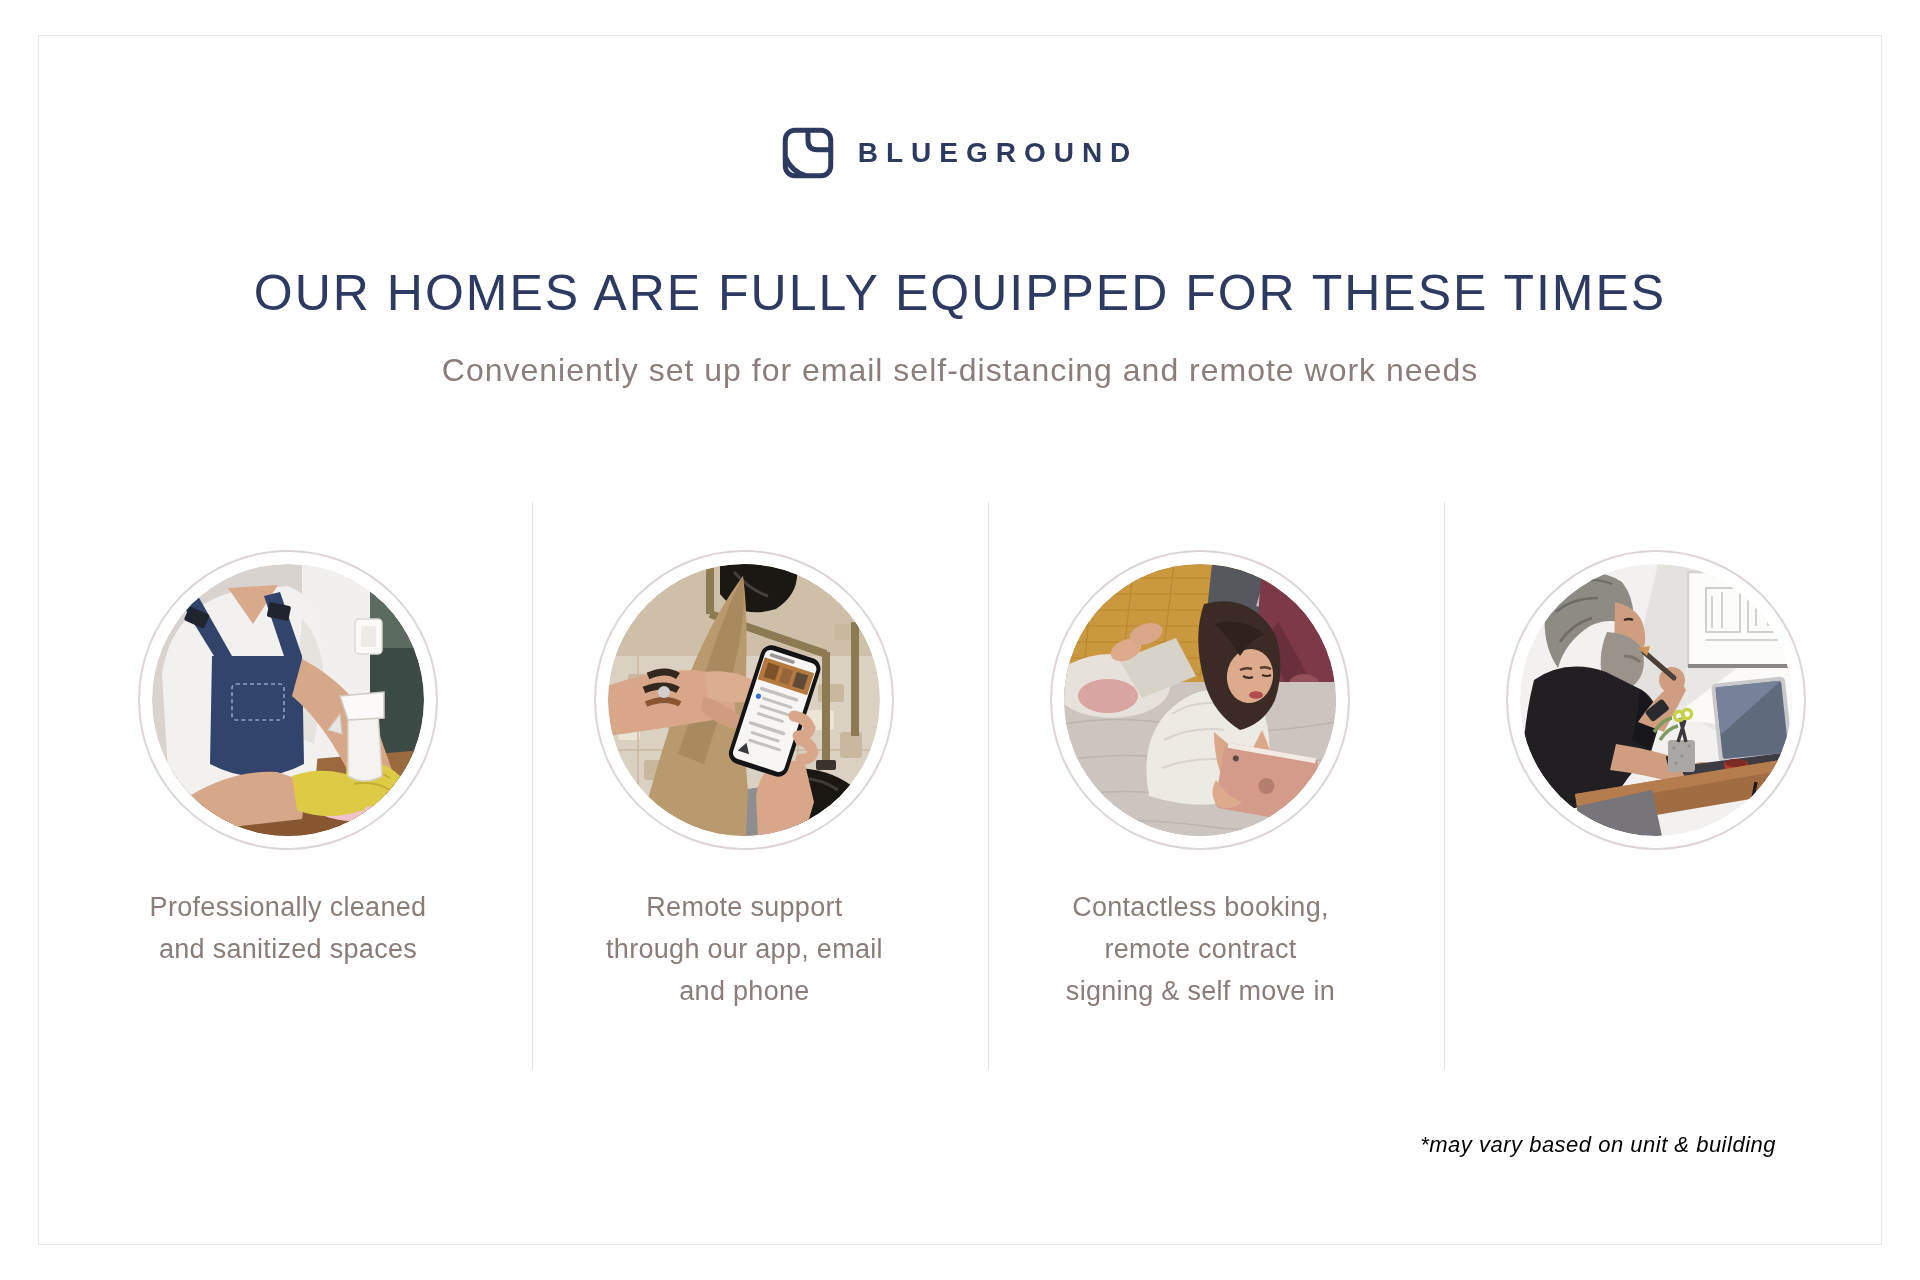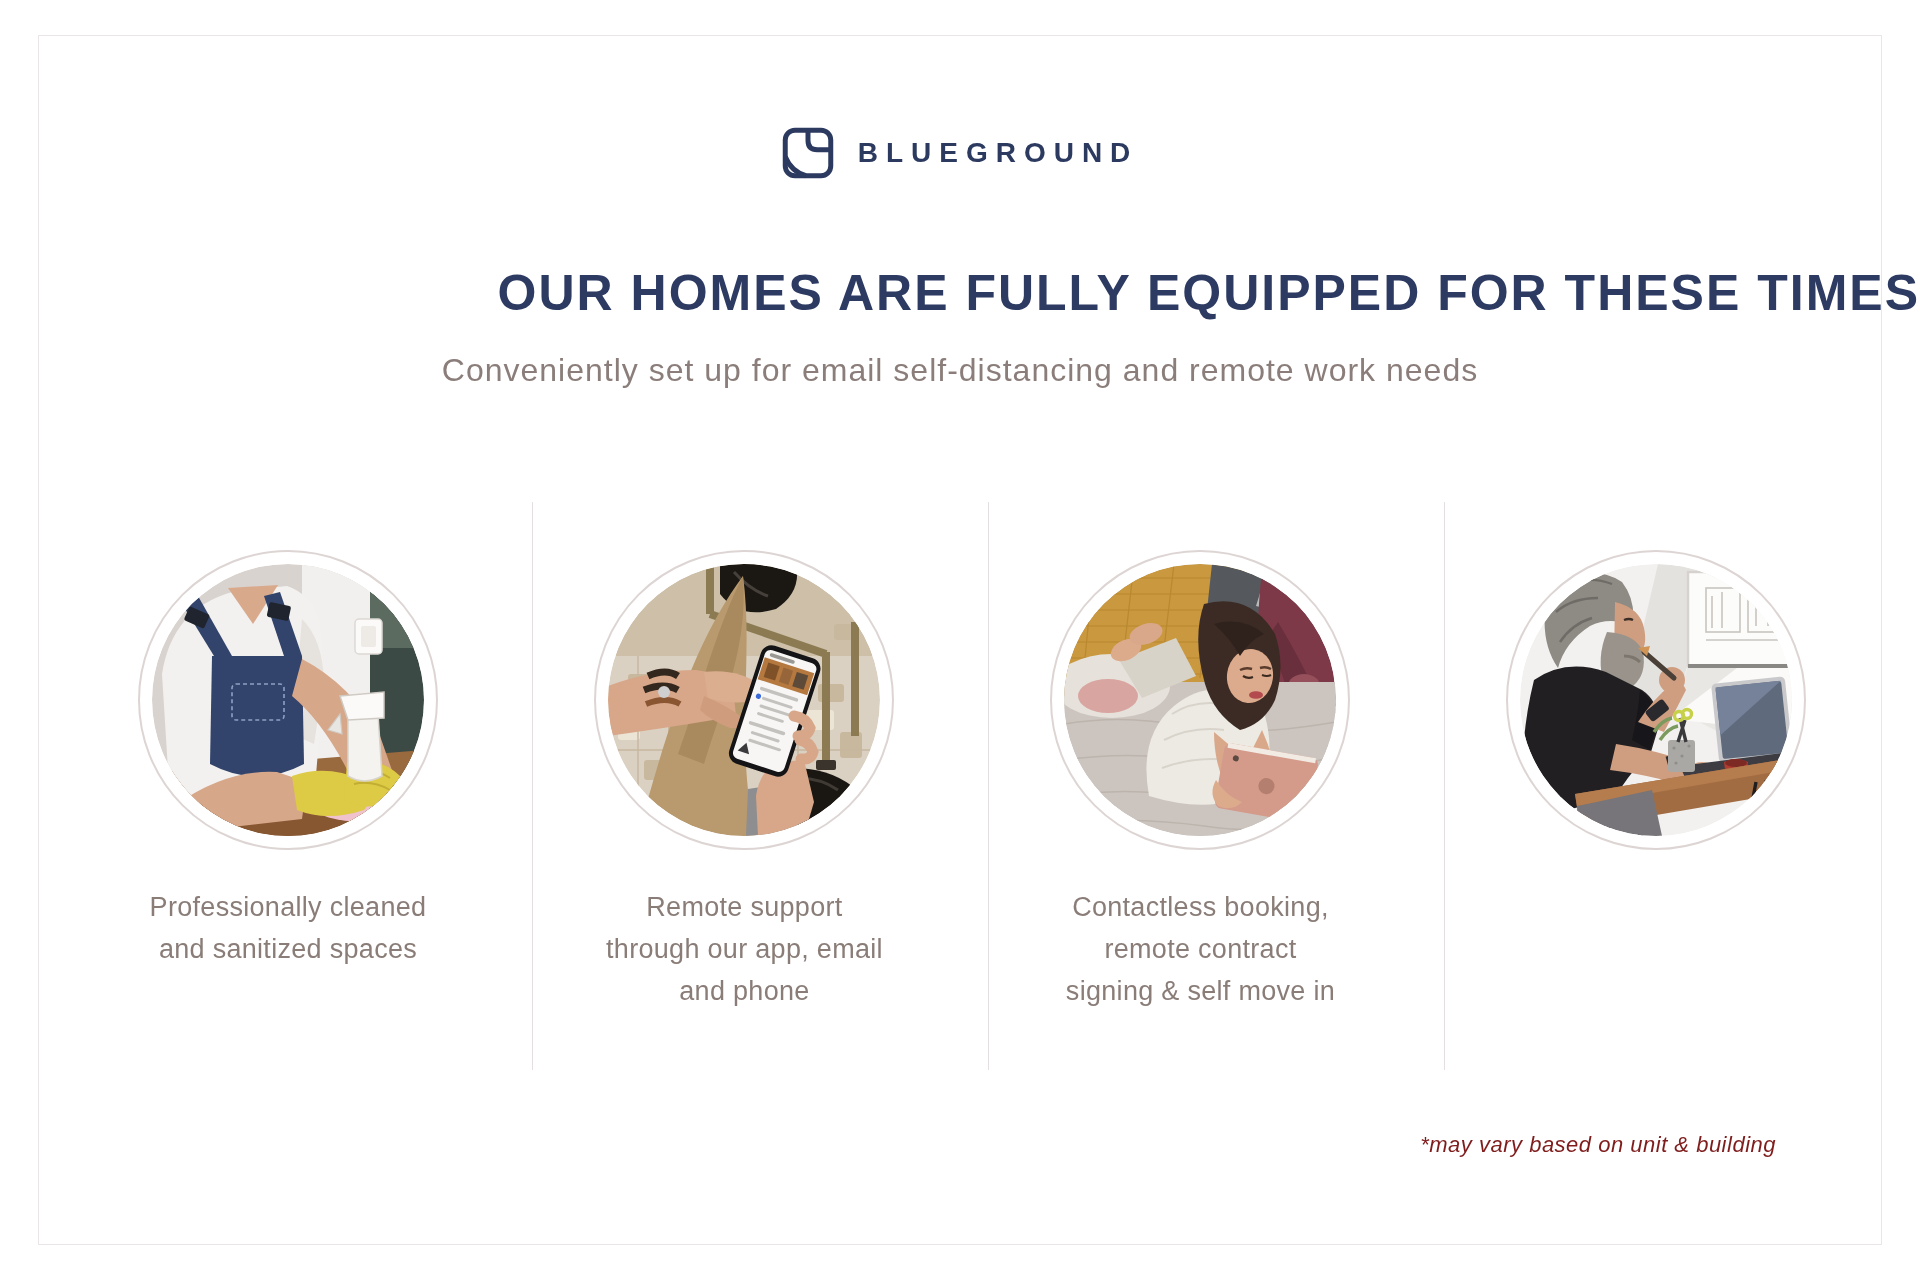--- a/index.html
+++ b/index.html
@@ -17,21 +17,21 @@
     position:absolute; left:0; top:127px; width:100%;
     display:flex; align-items:center; justify-content:center; gap:24px;
   }
   .logo-mark { width:52px; height:52px; display:block; }
   .wordmark {
     font-size:28px; font-weight:bold; letter-spacing:8px;
     color:#2c3a60; line-height:52px;
   }
   .hero-title {
     position:absolute; left:0; top:264px; width:100%;
-    text-align:right; font-size:50px; font-weight:700;
+    text-align:center; font-size:50px; font-weight:400;
     letter-spacing:2px; color:#2d3b63; white-space:nowrap;
   }
   .hero-subtitle {
     position:absolute; left:0; top:352px; width:100%;
     text-align:center; font-size:32px; font-weight:400;
     letter-spacing:1px; color:#8b7e7a;
   }
   .columns {
     position:absolute; left:76px; top:502px; width:1792px; height:568px;
     display:flex;
@@ -47,21 +47,21 @@
     position:absolute; left:12px; top:12px; width:272px; height:272px;
     border-radius:50%; overflow:hidden; display:block;
   }
   .caption {
     position:absolute; left:0; top:384px; width:100%;
     text-align:center; font-size:27px; line-height:42px;
     color:#8a7d78; white-space:pre-line; letter-spacing:0.3px;
   }
   .footnote {
     position:absolute; top:1132px; right:144px;
-    font-size:22px; font-style:italic; color:#7f1d1d; letter-spacing:0.5px;
+    font-size:22px; font-style:italic; color:#000000; letter-spacing:0.5px;
   }
 </style>
 </head>
 <body>
 
 <div class="canvas">
   <div class="frame"></div>
 
   <div class="logo-row">
     <svg class="logo-mark" viewBox="0 0 48 48">

